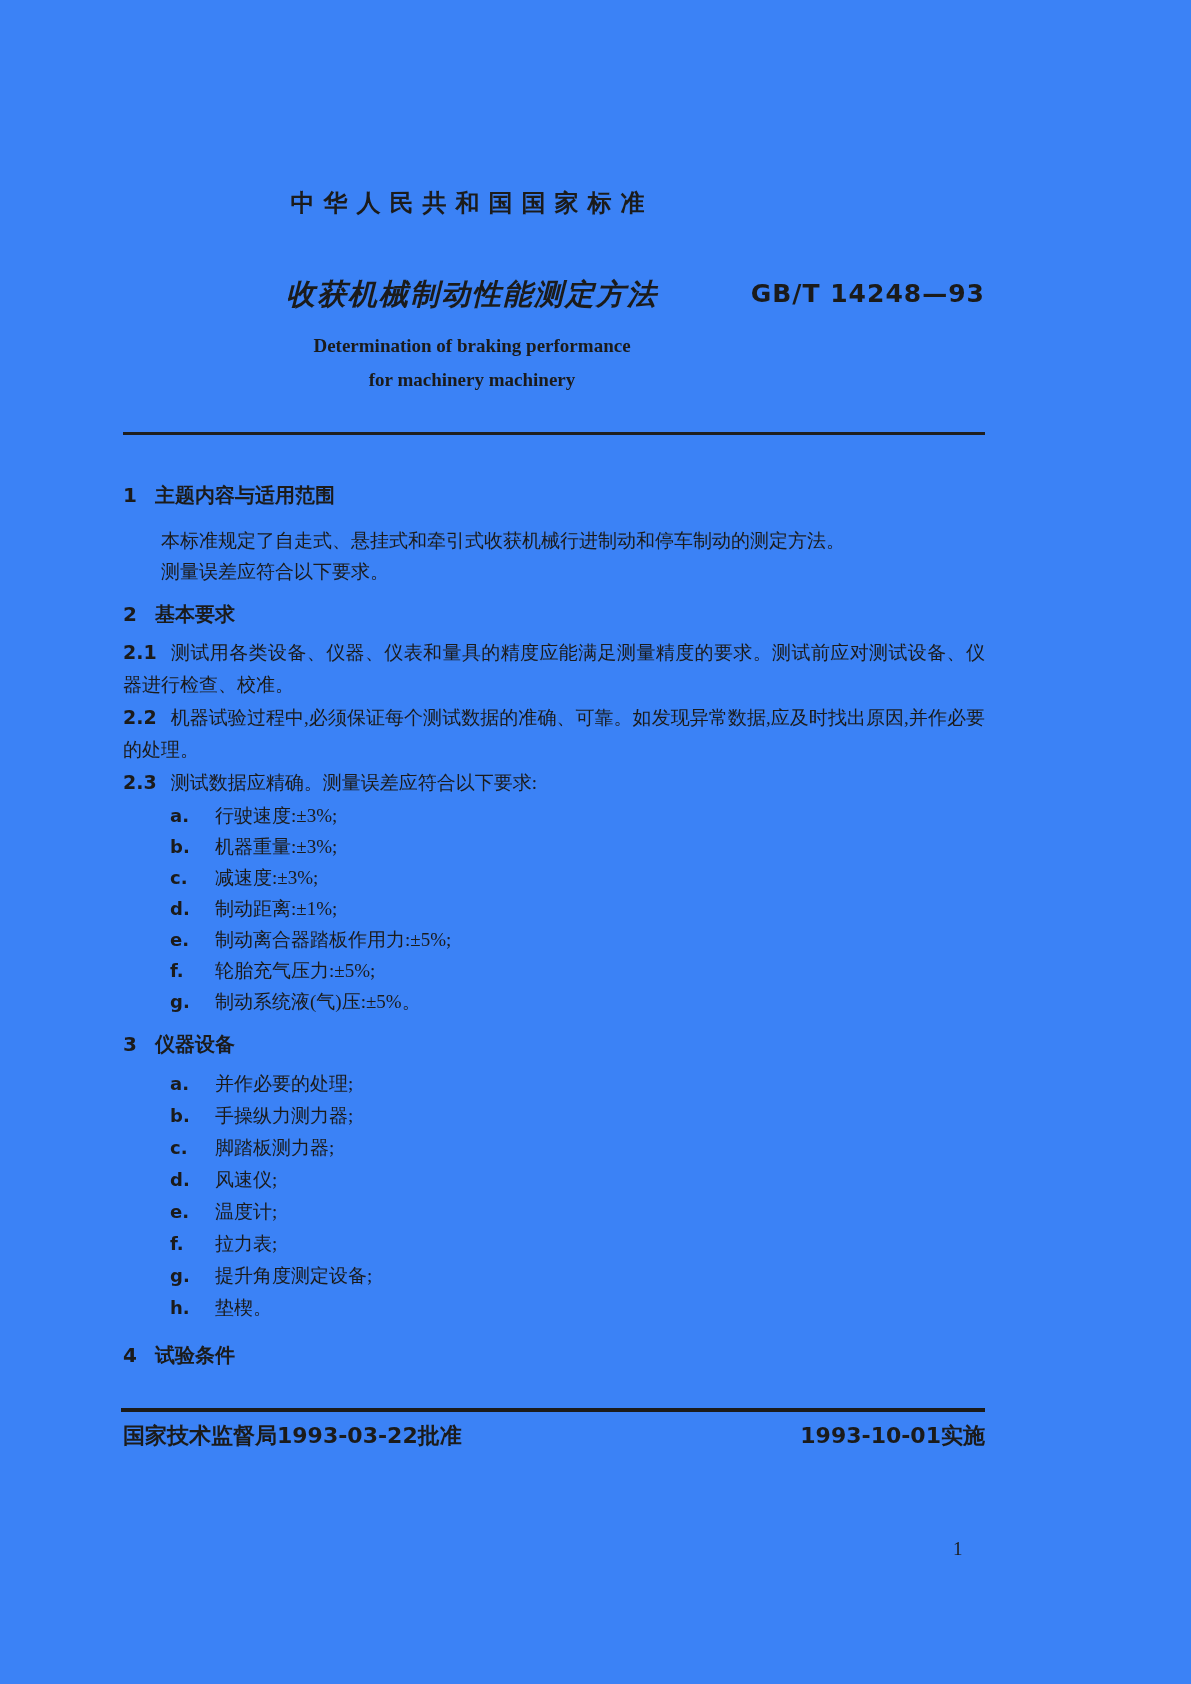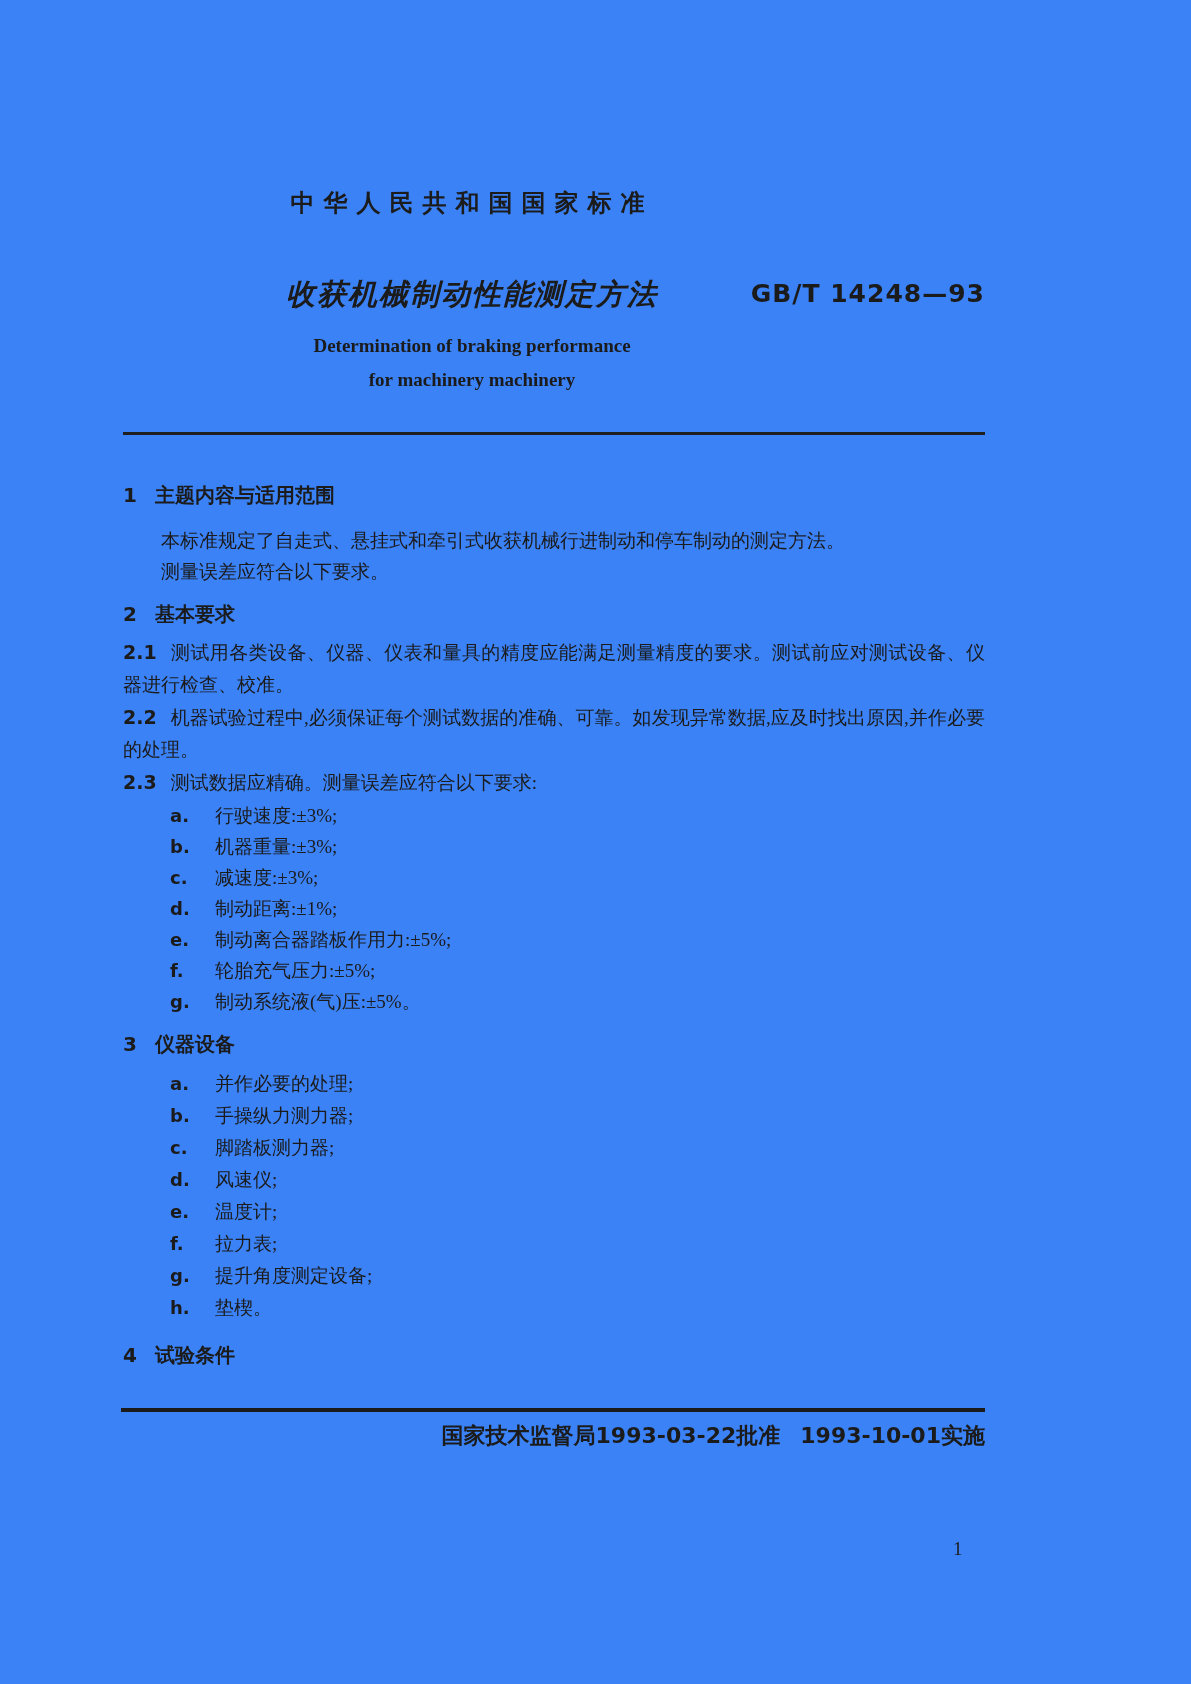--- a/index.html
+++ b/index.html
@@ -140,21 +140,21 @@
     top: 1408px;
     height: 4px;
     background: #1b1b1b;
   }
   .footer-row {
     position: absolute;
     left: 123px;
     width: 862px;
     top: 1421px;
     display: flex;
-    justify-content: flex-end;
+    justify-content: space-between;
     font-family: "DejaVu Sans", "Liberation Sans", sans-serif;
     font-weight: bold;
     font-size: 22px;
     line-height: 30px;
     gap: 20px;
   }
   .page-num {
     position: absolute;
     top: 1538px;
     left: 953px;

